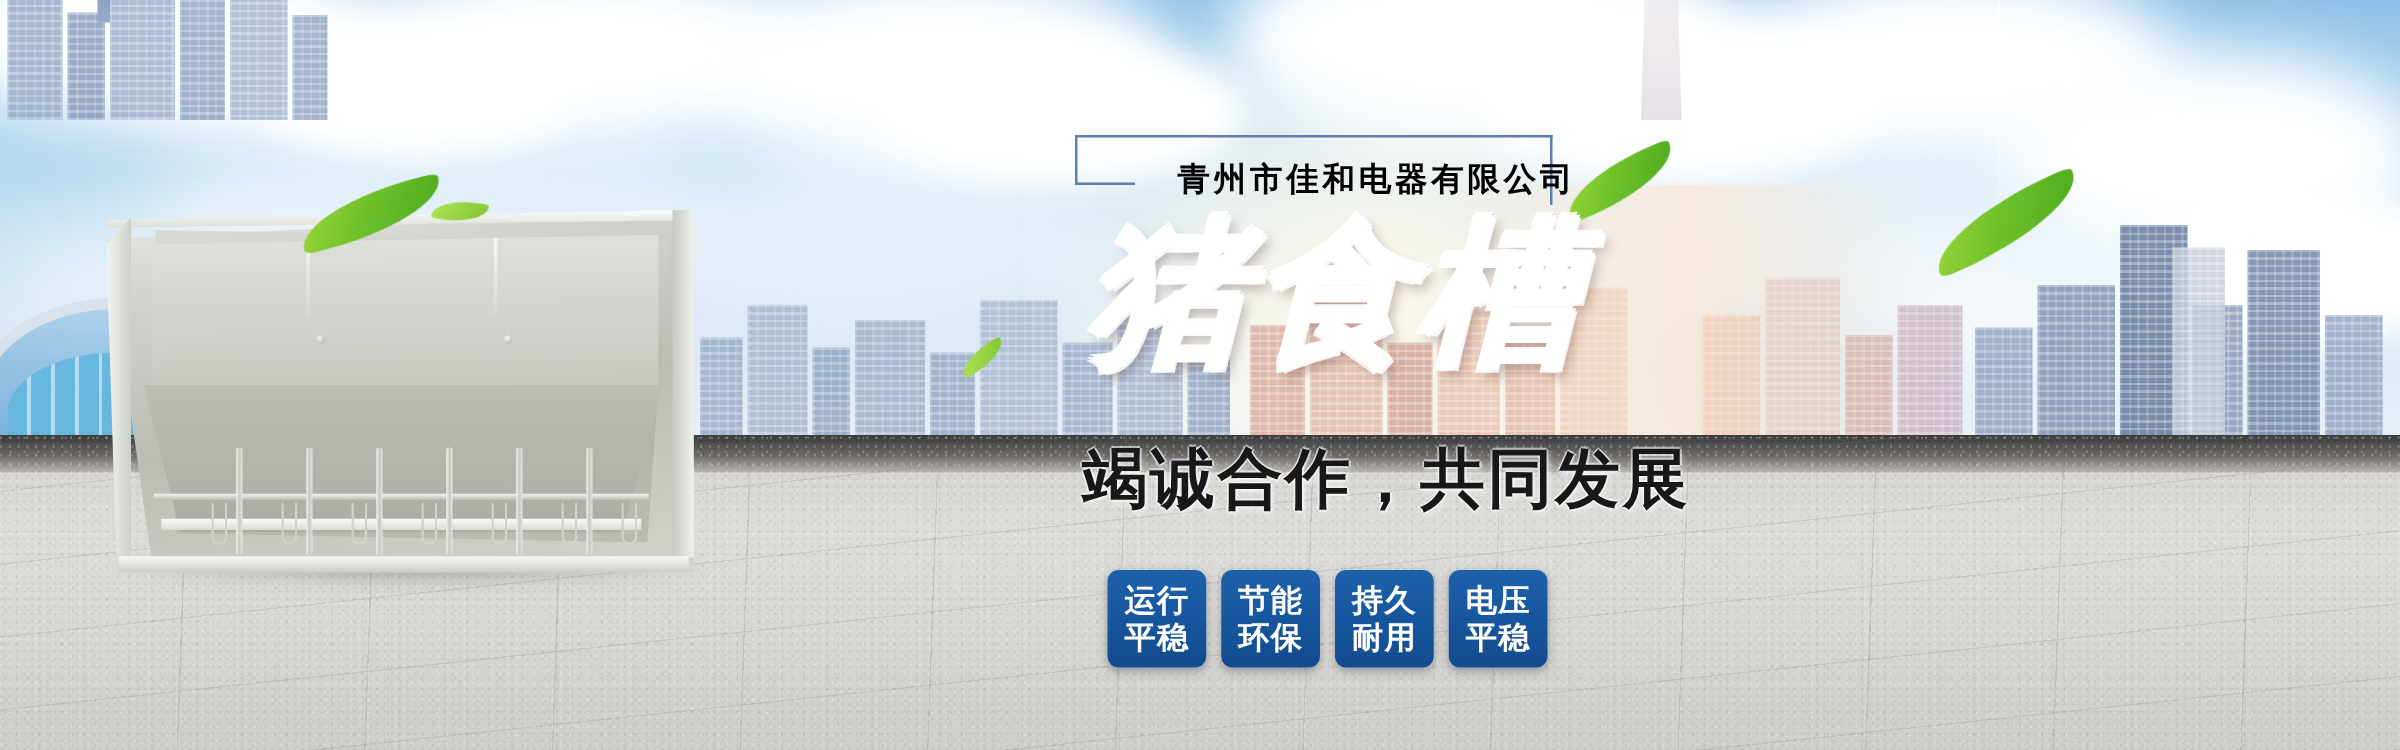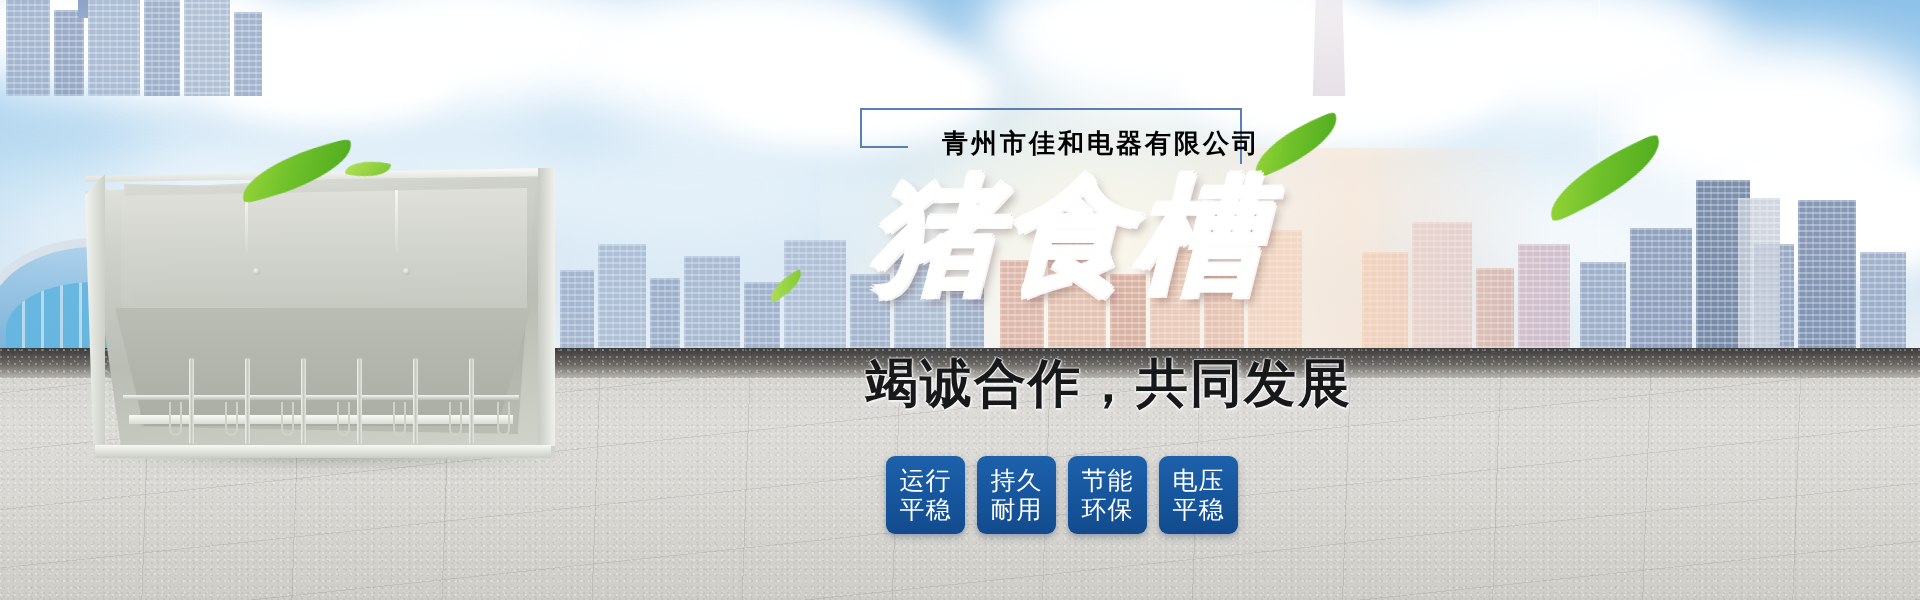--- a/index.html
+++ b/index.html
@@ -257,20 +257,21 @@
     width:79px; height:78px;
     background:linear-gradient(180deg,#1d61ab 0%, #16559c 55%, #124b8d 100%);
     border-radius:9px;
     display:flex; flex-direction:column;
     align-items:center; justify-content:center;
     color:#ffffff;
     font-family:"DejaVu Sans", sans-serif;
     font-size:25px; line-height:1.18; letter-spacing:1px;
     box-shadow:0 3px 7px rgba(20,45,80,.32);
     cursor:pointer;
+    font-weight:bold;
   }
   .badge .bl { display:block; white-space:nowrap; }
 </style>
 </head>
 <body>
 
 <div class="banner">
 
   <div class="sky"></div>
   <div class="sky-warm"></div>
@@ -418,26 +419,26 @@
 
     <div class="sub-title">竭诚合作，共同发展</div>
   </div>
 
   <div class="badges">
     <div class="badge">
       <span class="bl">运行</span>
       <span class="bl">平稳</span>
     </div>
     <div class="badge">
+      <span class="bl">节能</span>
+      <span class="bl">环保</span>
+    </div>
+    <div class="badge">
       <span class="bl">持久</span>
       <span class="bl">耐用</span>
-    </div>
-    <div class="badge">
-      <span class="bl">节能</span>
-      <span class="bl">环保</span>
     </div>
     <div class="badge">
       <span class="bl">电压</span>
       <span class="bl">平稳</span>
     </div>
   </div>
 
 </div>
 
 </body></html>

